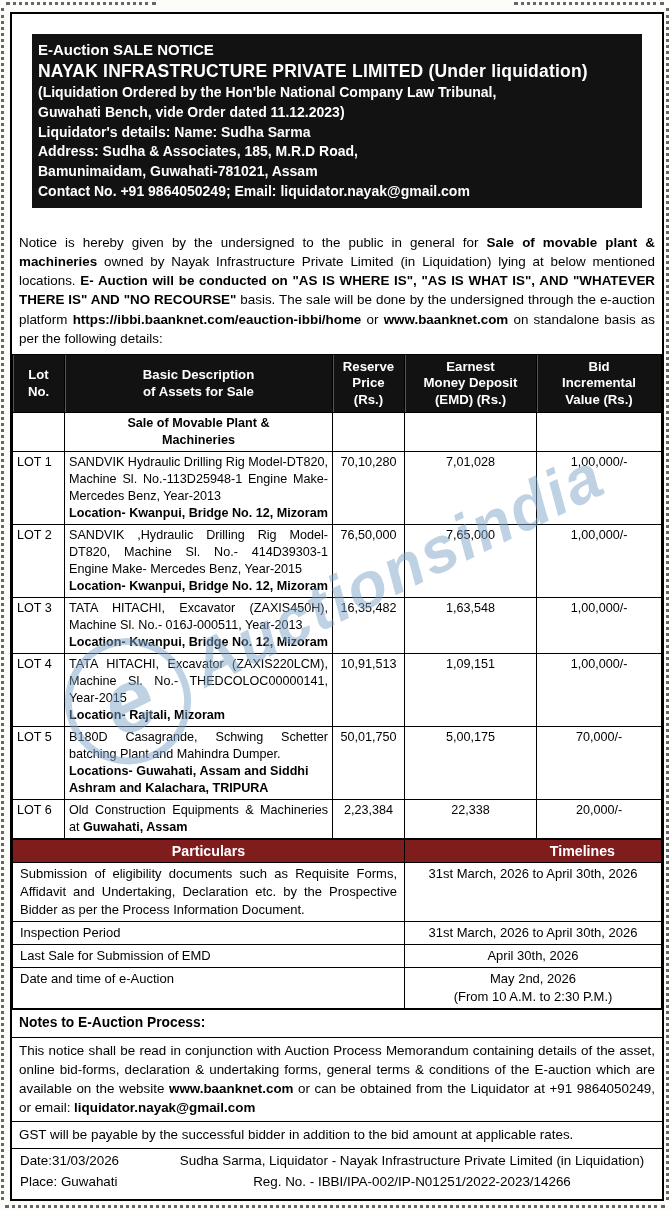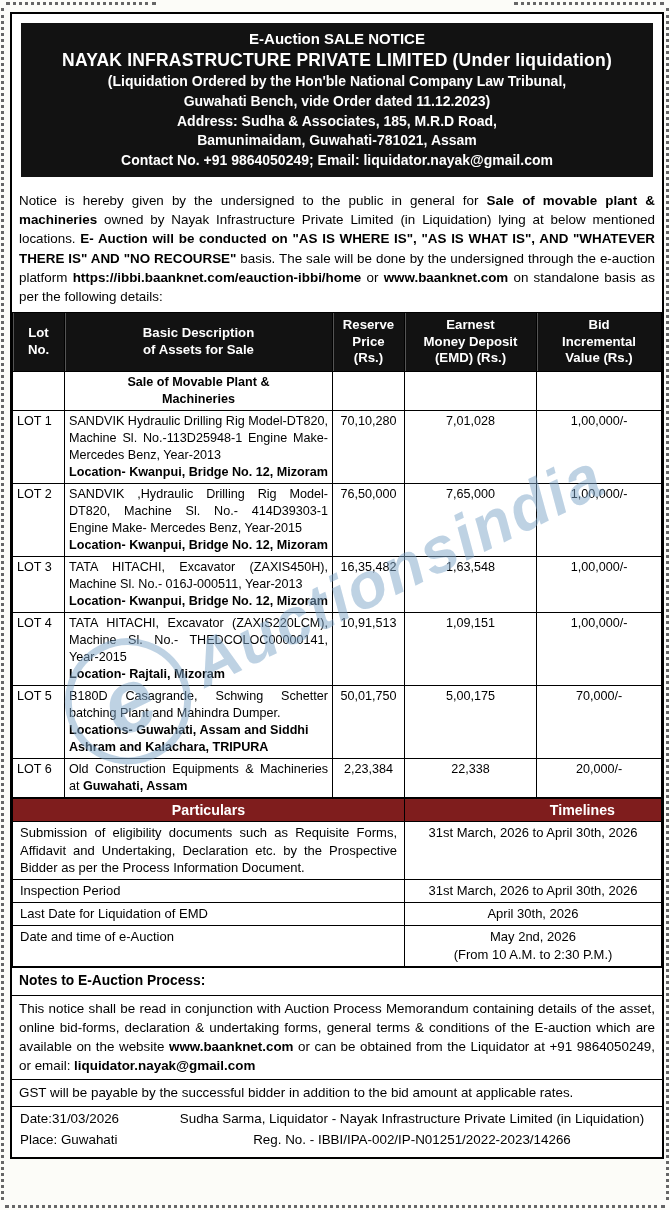--- a/index.html
+++ b/index.html
@@ -13,21 +13,21 @@
   
   .edge-left{position:absolute;left:1px;top:8px;height:1192px;border-left:3px dotted #666}
   .edge-right{position:absolute;right:1px;top:8px;height:1192px;border-left:3px dotted #666}
   .edge-top-l{position:absolute;left:6px;top:2px;width:150px;border-top:3px dotted #666}
   .edge-top-r{position:absolute;right:6px;top:2px;width:150px;border-top:3px dotted #666}
   .edge-bottom{position:absolute;left:5px;right:5px;bottom:2px;border-top:3px dotted #666}
 
   .notice{position:absolute;left:10px;top:12px;width:650px;border:2px solid #000;background:#fff}
 
   
-  .masthead{margin:9px;background:#121212;color:#fff;text-align:center;padding:5px 6px 6px;font-weight:bold}
+  .masthead{margin:20px;background:#121212;color:#fff;text-align:left;padding:5px 6px 6px;font-weight:bold}
   .mh-line{font-size:14px;line-height:1.42}
   .mh-title{font-size:15px;line-height:1.4}
   .mh-company{font-size:17.5px;line-height:1.3;letter-spacing:.2px}
 
   .intro{padding:5px 7px 6px;font-size:13.4px;line-height:1.43;text-align:justify}
 
   table{width:100%;border-collapse:collapse}
   .lots{border-top:1px solid #000}
   .lots th,.lots td{border:1px solid #000;vertical-align:top;font-size:12.6px;line-height:1.35;padding:2px 4px}
   .lots thead th{
@@ -89,20 +89,21 @@
   <div class="edge-top-r"></div>
   <div class="edge-bottom"></div>
 
   <div class="notice">
 
     <div class="masthead">
       <div class="mh-line mh-title">E-Auction SALE NOTICE</div>
       <div class="mh-line mh-company">NAYAK INFRASTRUCTURE PRIVATE LIMITED (Under liquidation)</div>
       <div class="mh-line pre">(Liquidation Ordered by the Hon'ble National Company Law Tribunal,
 Guwahati Bench, vide Order dated 11.12.2023)</div>
+      <div class="mh-line">Liquidator's details: Name: Sudha Sarma</div>
       <div class="mh-line pre">Address: Sudha &amp; Associates, 185, M.R.D Road,
 Bamunimaidam, Guwahati-781021, Assam</div>
       <div class="mh-line">Contact No. +91 9864050249; Email: liquidator.nayak@gmail.com</div>
     </div>
 
     <div class="intro">
       <span>Notice is hereby given by the undersigned to the public in general for </span><b>Sale of movable plant &amp; machineries</b><span> owned by Nayak Infrastructure Private Limited (in Liquidation) lying at below mentioned locations. </span><b>E- Auction will be conducted on "AS IS WHERE IS", "AS IS WHAT IS", AND "WHATEVER THERE IS" AND "NO RECOURSE"</b><span> basis. The sale will be done by the undersigned through the e-auction platform </span><b>https://ibbi.baanknet.com/eauction-ibbi/home</b><span> or </span><b>www.baanknet.com</b><span> on standalone basis as per the following details:</span>
     </div>
 
     <table class="lots">
@@ -198,21 +199,21 @@
       <tbody>
         <tr>
           <td class="p-left">Submission of eligibility documents such as Requisite Forms, Affidavit and Undertaking, Declaration etc. by the Prospective Bidder as per the Process Information Document.</td>
           <td class="p-right">31st March, 2026 to April 30th, 2026</td>
         </tr>
         <tr>
           <td class="p-left">Inspection Period</td>
           <td class="p-right">31st March, 2026 to April 30th, 2026</td>
         </tr>
         <tr>
-          <td class="p-left">Last Date for Liquidation of EMD</td>
+          <td class="p-left">Last Sale for Submission of EMD</td>
           <td class="p-right">April 30th, 2026</td>
         </tr>
         <tr>
           <td class="p-left">Date and time of e-Auction</td>
           <td class="p-right pre">May 2nd, 2026
 (From 10 A.M. to 2:30 P.M.)</td>
         </tr>
       </tbody>
     </table>
 

